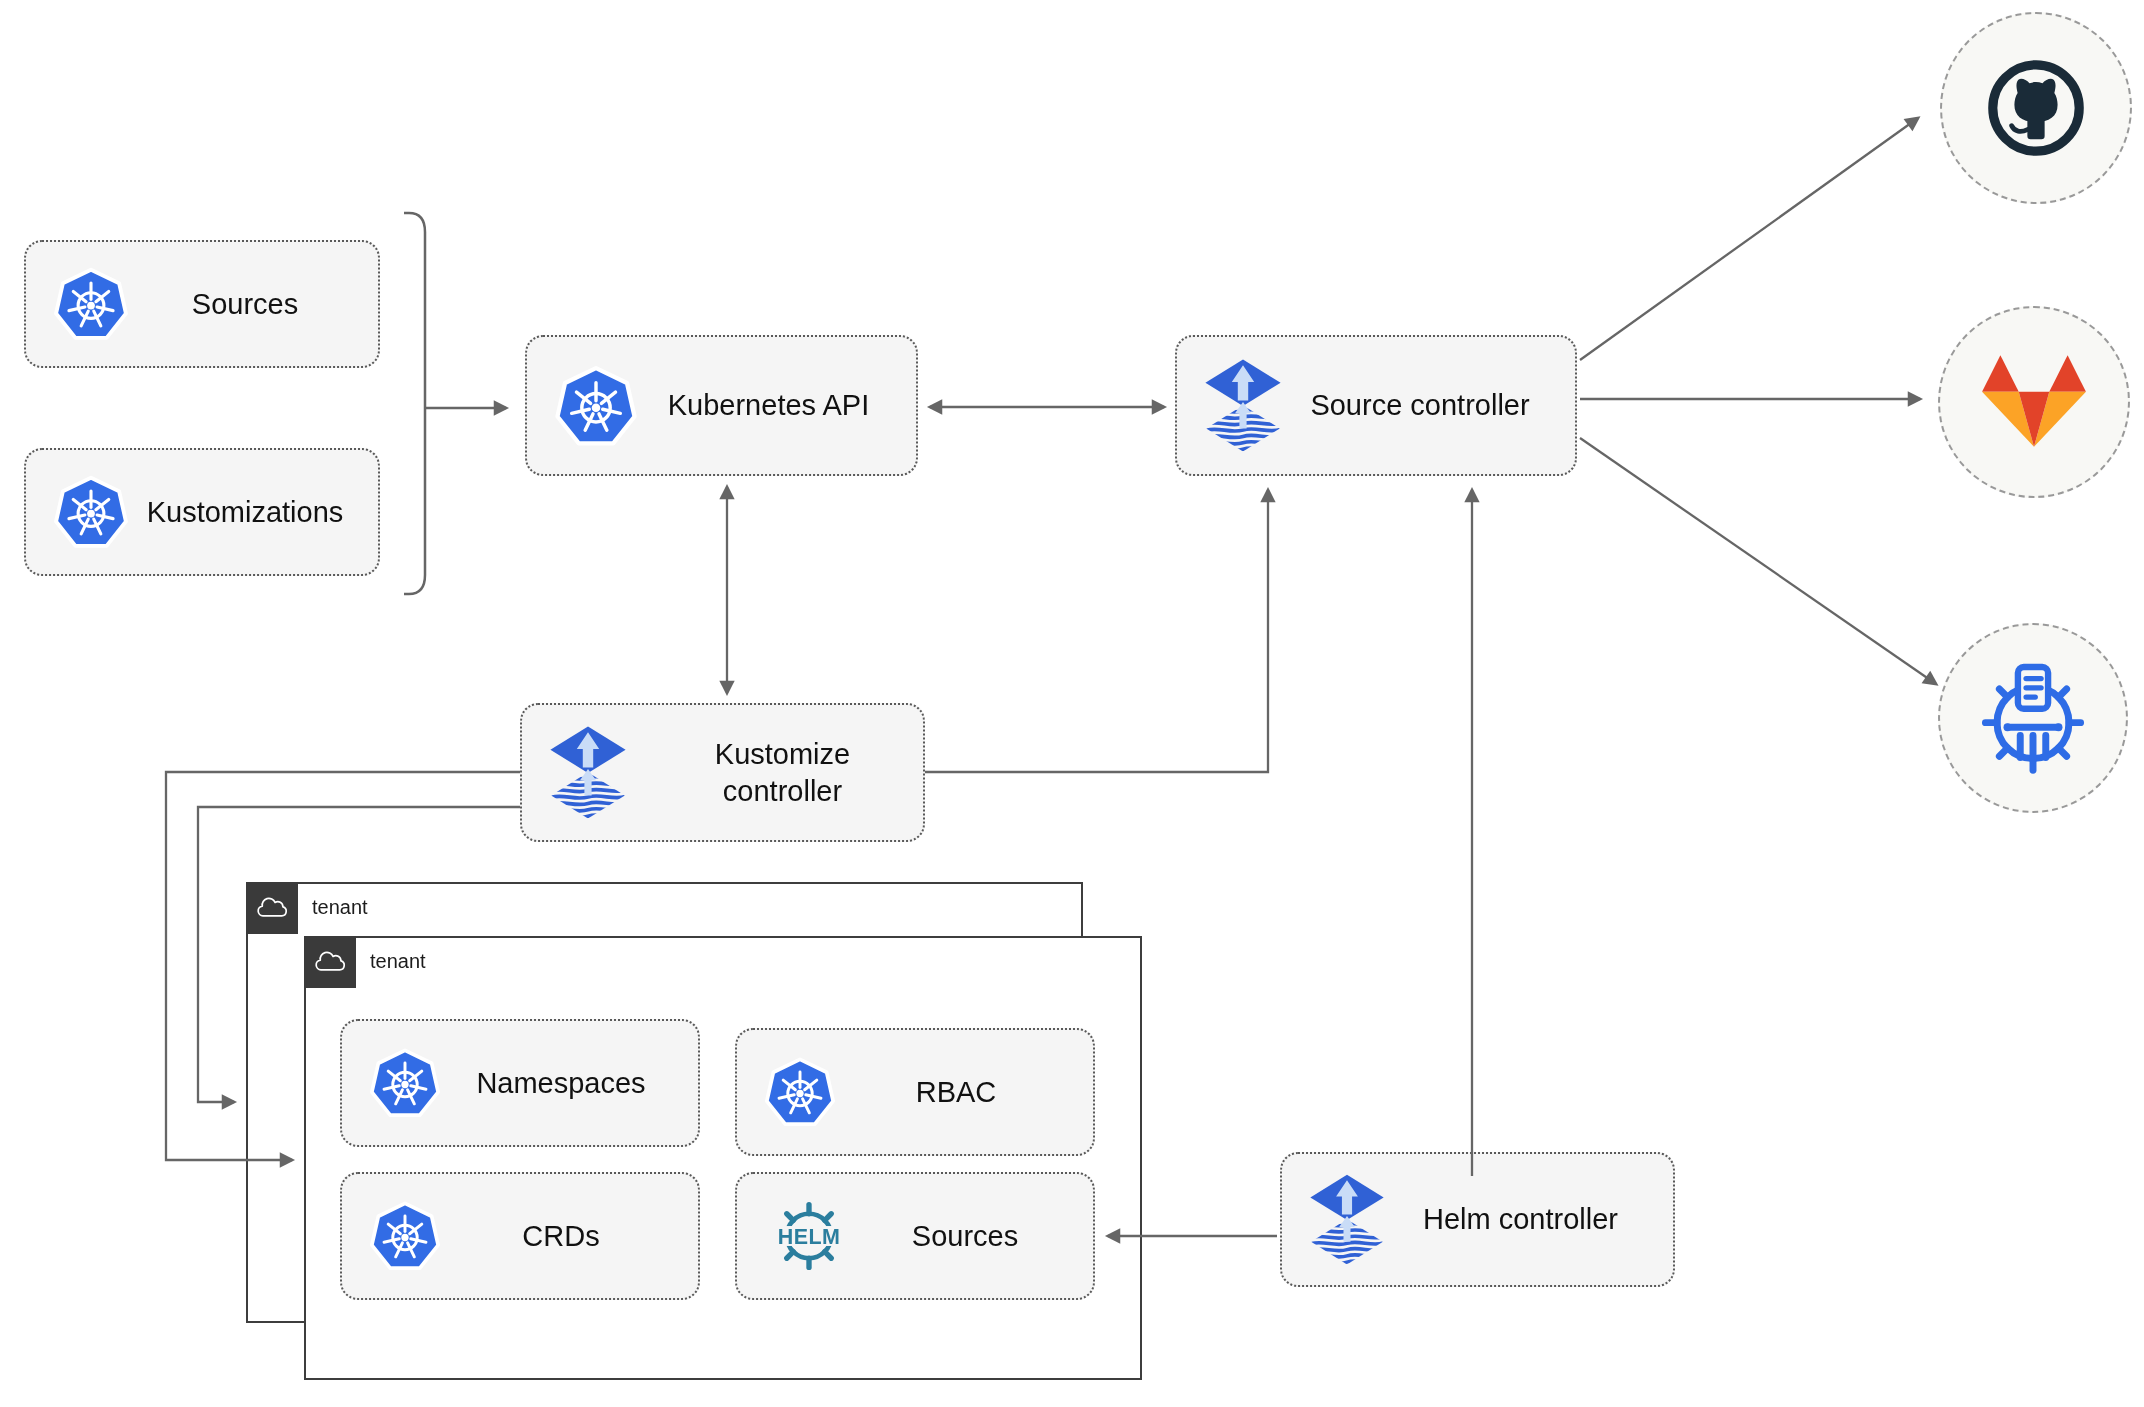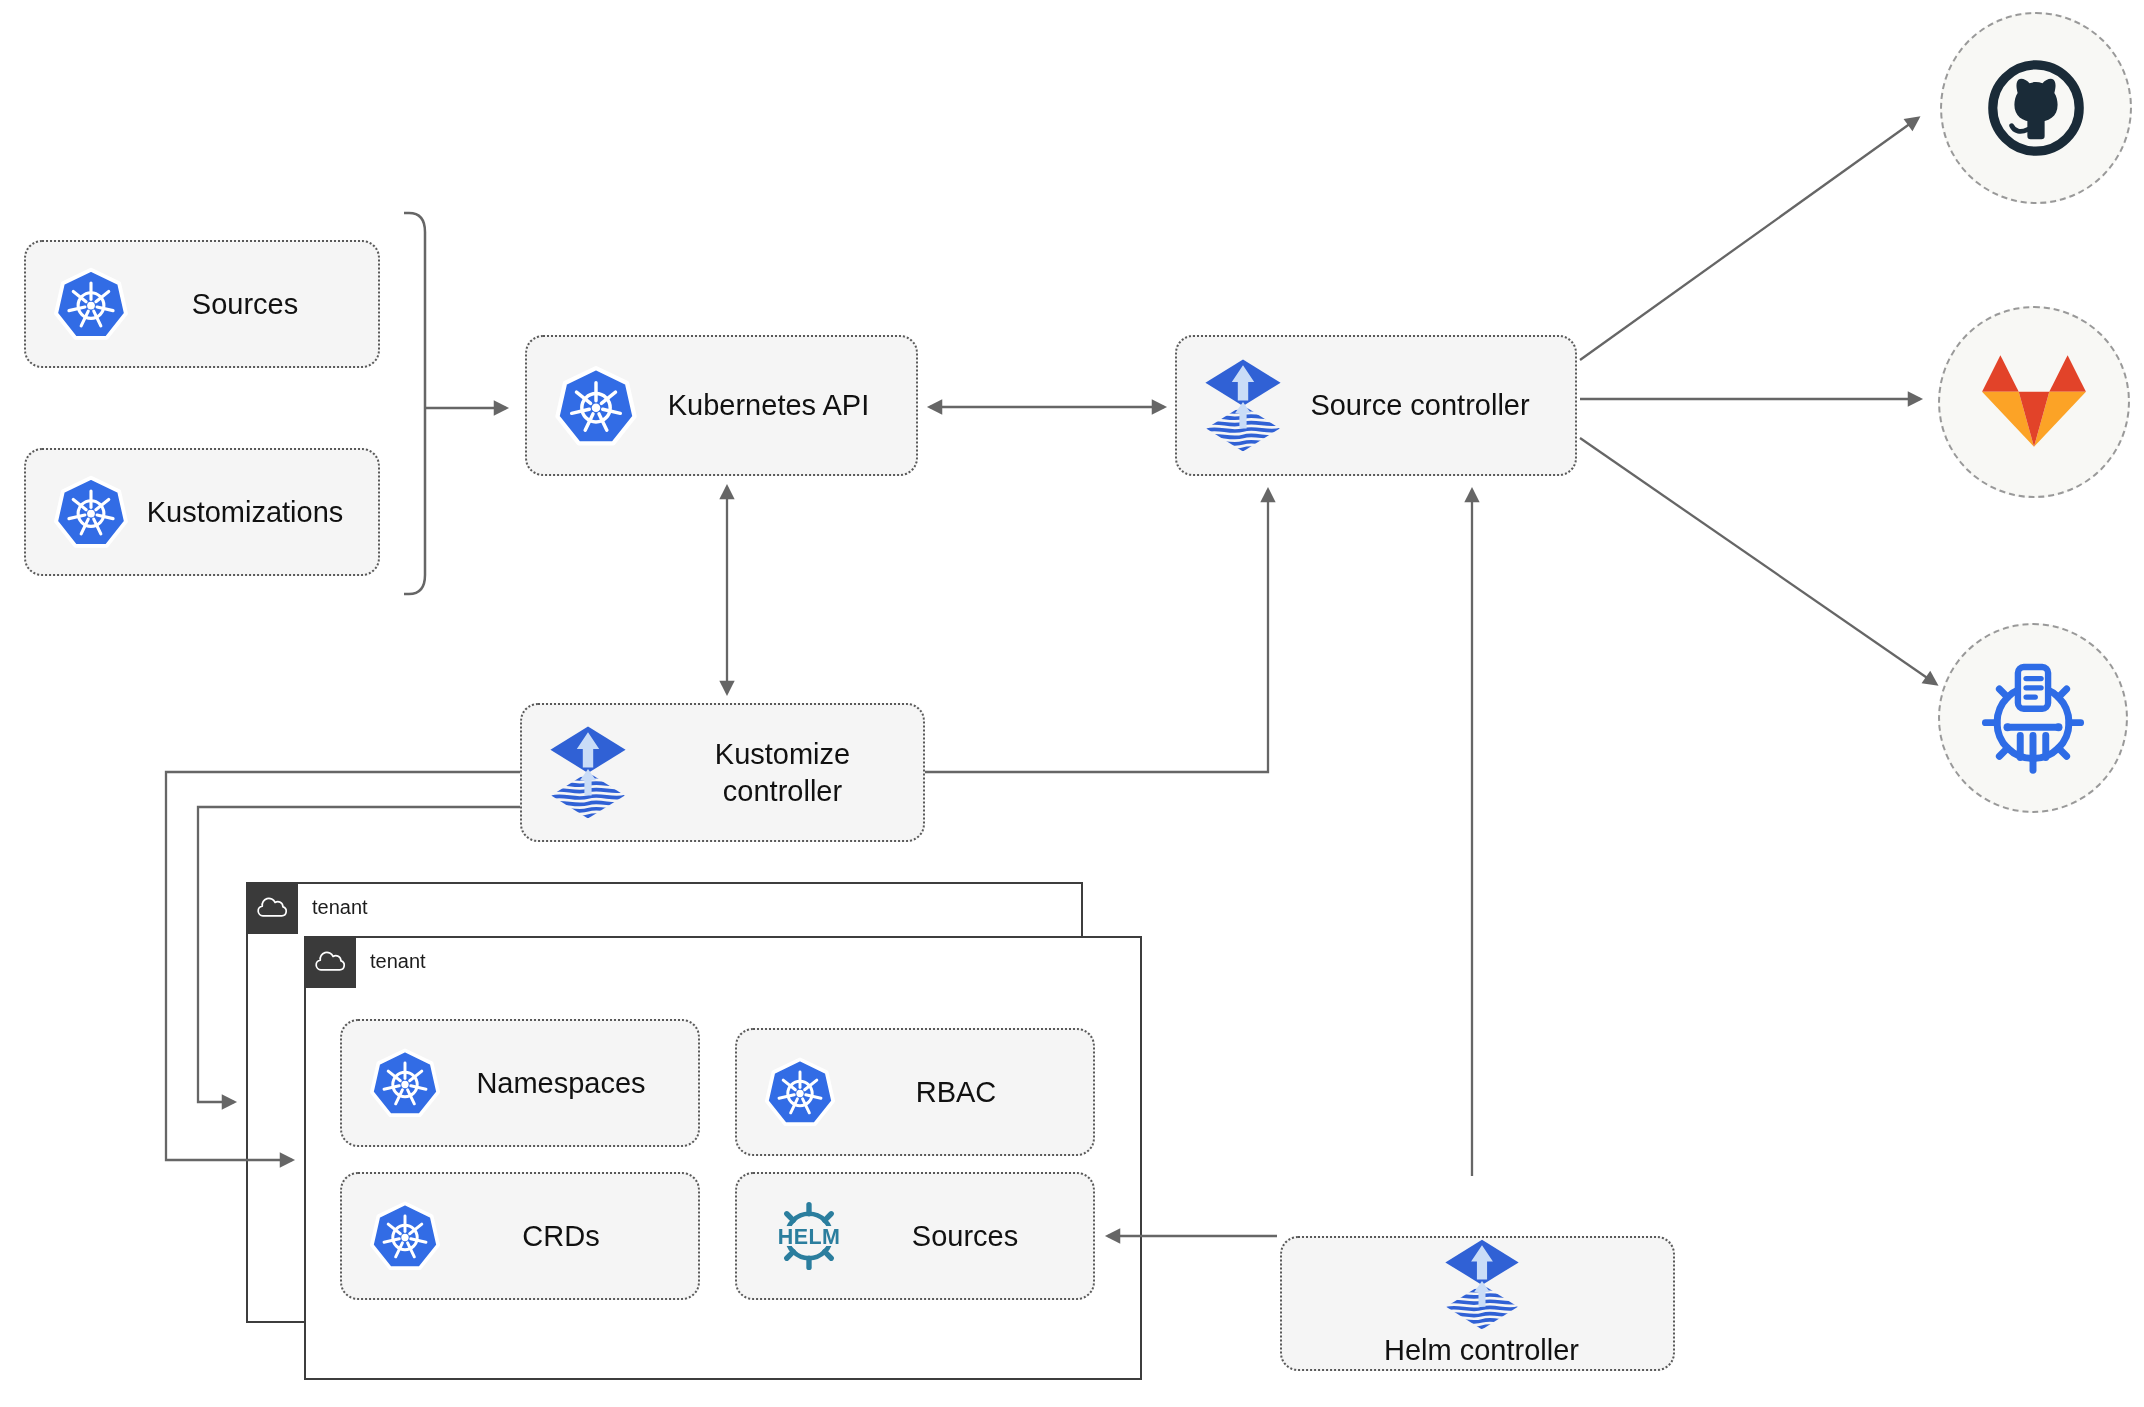--- a/index.html
+++ b/index.html
@@ -152,21 +152,21 @@
 
   <div class="node" style="left:520px;top:703px;width:405px;height:139px;gap:32px;">
     <span class="icon">
       <svg width="80" height="96">
           <use href="#sym-flux" width="80" height="96"></use>
         </svg>
       </span>
     <span class="label" style="max-width:230px;margin:0 auto;">Kustomize controller</span>
   </div>
 
-  <div class="node" style="left:1280px;top:1236px;width:395px;height:135px;flex-direction:column;">
+  <div class="node" style="left:1280px;top:1152px;width:395px;height:135px;">
     <span class="icon">
       <svg width="78" height="94">
           <use href="#sym-flux" width="78" height="94"></use>
         </svg>
       </span>
     <span class="label" style="max-width:220px;margin:0 auto;">Helm controller</span>
   </div>
 
   <div class="node" style="left:340px;top:1019px;width:360px;height:128px;z-index:4;">
     <span class="icon">

